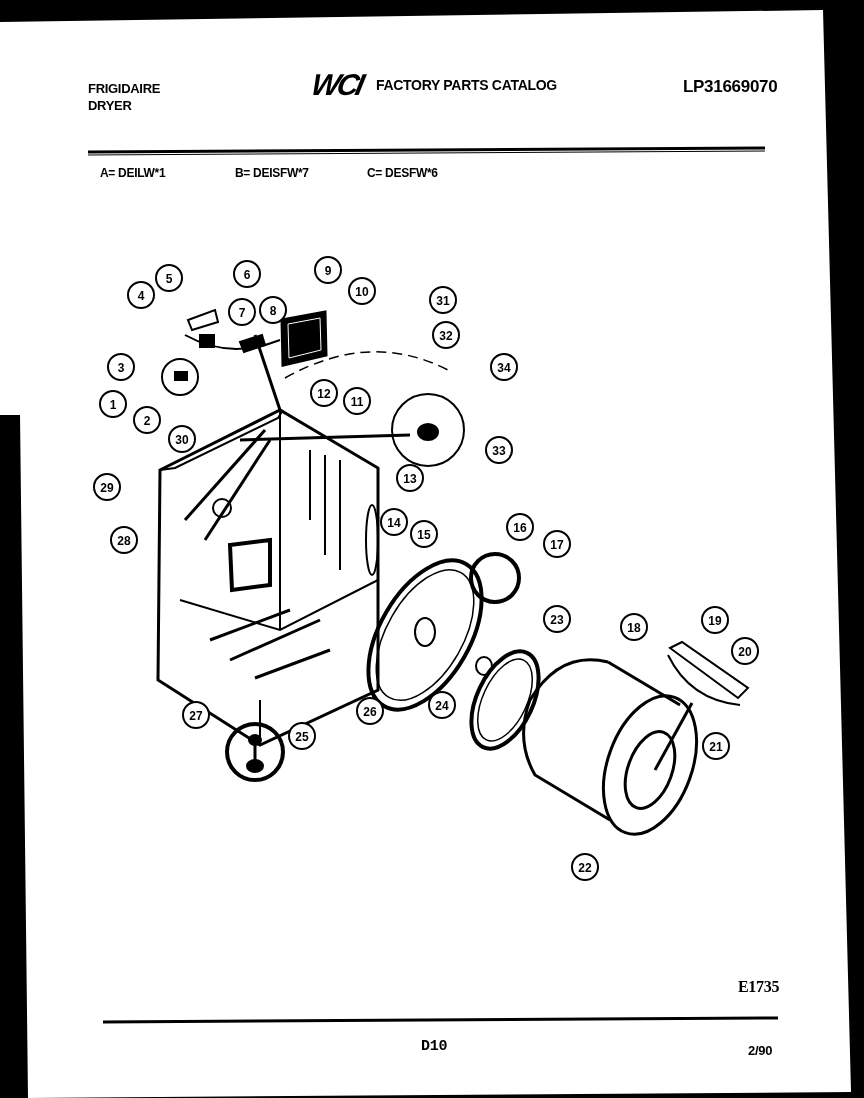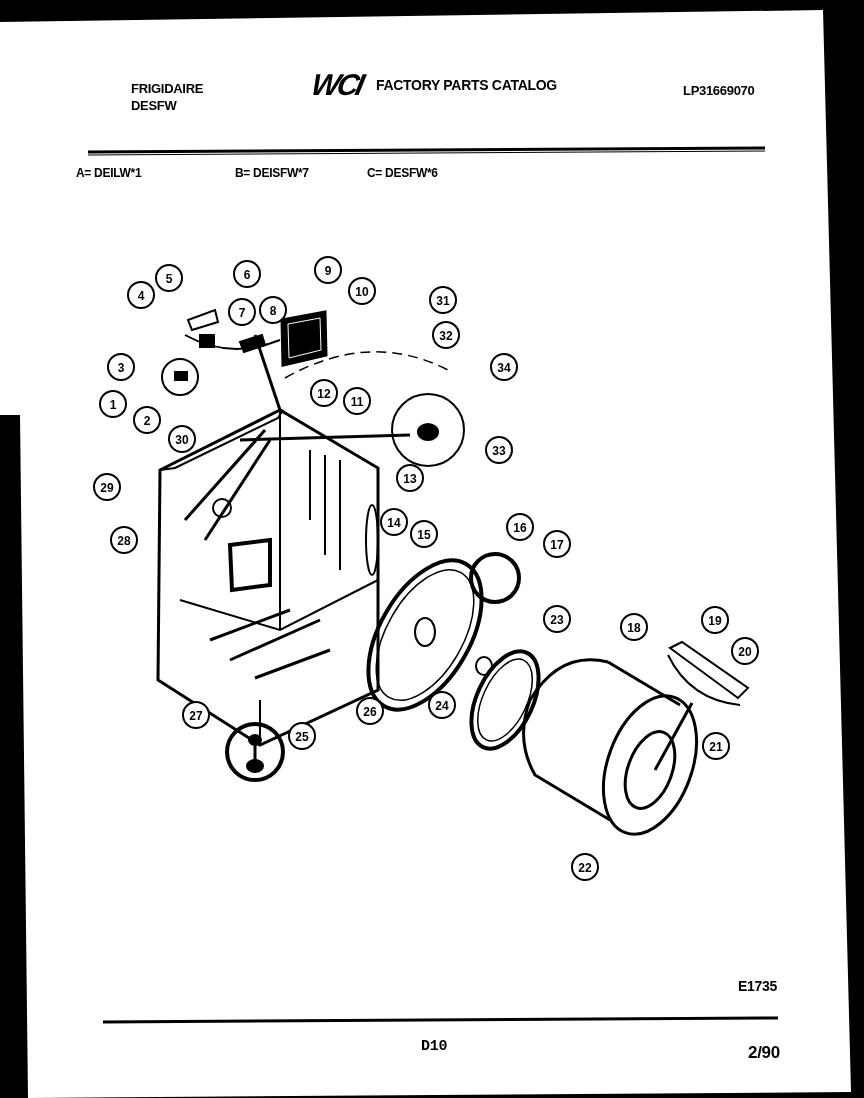--- a/index.html
+++ b/index.html
@@ -1,27 +1,27 @@
 <!DOCTYPE html>
 <html><head>
 <meta charset="utf-8">
 <style>
   html,body{margin:0;padding:0;}
   body{width:864px;height:1098px;background:#000;position:relative;overflow:hidden;font-family:"Liberation Sans",sans-serif;}
   .page{position:absolute;left:0;top:0;width:864px;height:1098px;}
   .page svg{position:absolute;left:0;top:0;}
   .txt{position:absolute;font-family:"Liberation Sans",sans-serif;font-weight:bold;color:#000;white-space:nowrap;letter-spacing:-0.3px;}
-  .brand{left:88px;top:80px;font-size:13px;line-height:17px;margin-left:43px;}
+  .brand{left:88px;top:80px;font-size:13px;line-height:17px;}
   .logo{left:312px;top:68px;font-size:30px;font-style:italic;font-weight:900;letter-spacing:-3px;transform:skewX(-12deg);}
   .catalog{left:376px;top:77px;font-size:14px;}
-  .docid{left:683px;top:83px;font-size:13px;}
+  .docid{left:683px;top:77px;font-size:17px;}
   .model{top:166px;font-size:12px;}
-  .ref{left:738px;top:978px;font-size:14px;}
+  .ref{left:738px;top:978px;font-size:16px;font-family:Liberation Serif, serif;}
   .pageno{left:421px;top:1038px;font-size:15px;font-family:Liberation Mono, monospace;}
-  .date{left:748px;top:1043px;font-size:17px;}
+  .date{left:748px;top:1043px;font-size:13px;}
   .callout-label{font-family:"Liberation Sans",sans-serif;font-weight:bold;font-size:12px;}
 </style>
 </head>
 <body>
 
 <div class="page">
   <svg width="864" height="1098" viewBox="0 0 864 1098">
 
     <polygon points="0,22 823,10 851,1092 28,1098 20,1098 20,415 0,415" fill="#fff"></polygon>
     <polygon points="0,0 0,415 20,415 28,1098 0,1098" fill="#000"></polygon>
@@ -228,26 +228,26 @@
         </g>
         <g>
           <circle cx="504" cy="367" r="13" fill="#fff" stroke="#000" stroke-width="2"></circle>
           <text x="504" y="371.5" text-anchor="middle" class="callout-label">34</text>
         </g>
       </g>
   </svg>
 
   <div class="txt brand">
     <div>FRIGIDAIRE</div>
-    <div>DESFW</div>
+    <div>DRYER</div>
   </div>
   <div class="txt logo">WCI</div>
   <div class="txt catalog">FACTORY PARTS CATALOG</div>
   <div class="txt docid">LP31669070</div>
 
-  <div class="txt model" style="left:76px">A= DEILW*1</div>
+  <div class="txt model" style="left:100px">A= DEILW*1</div>
   <div class="txt model" style="left:235px">B= DEISFW*7</div>
   <div class="txt model" style="left:367px">C= DESFW*6</div>
 
   <div class="txt ref">E1735</div>
   <div class="txt pageno">D10</div>
   <div class="txt date">2/90</div>
 </div>
 
 </body></html>

